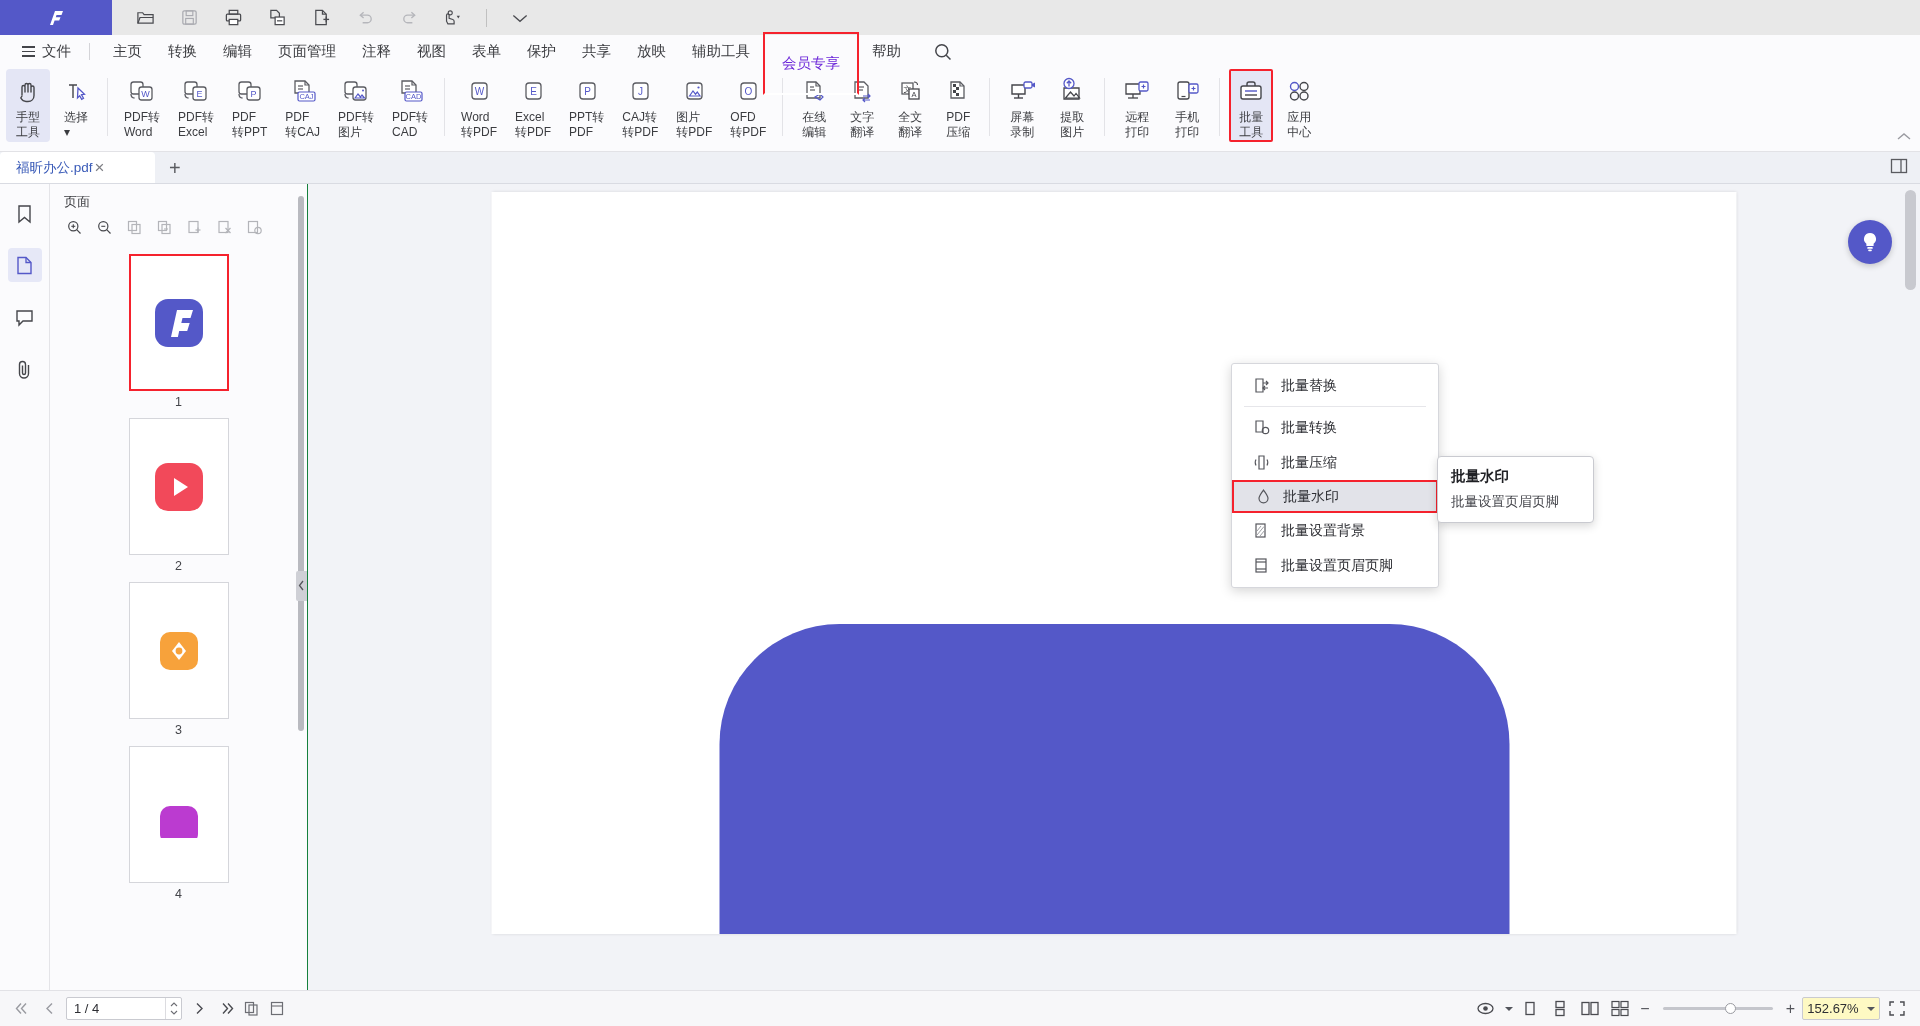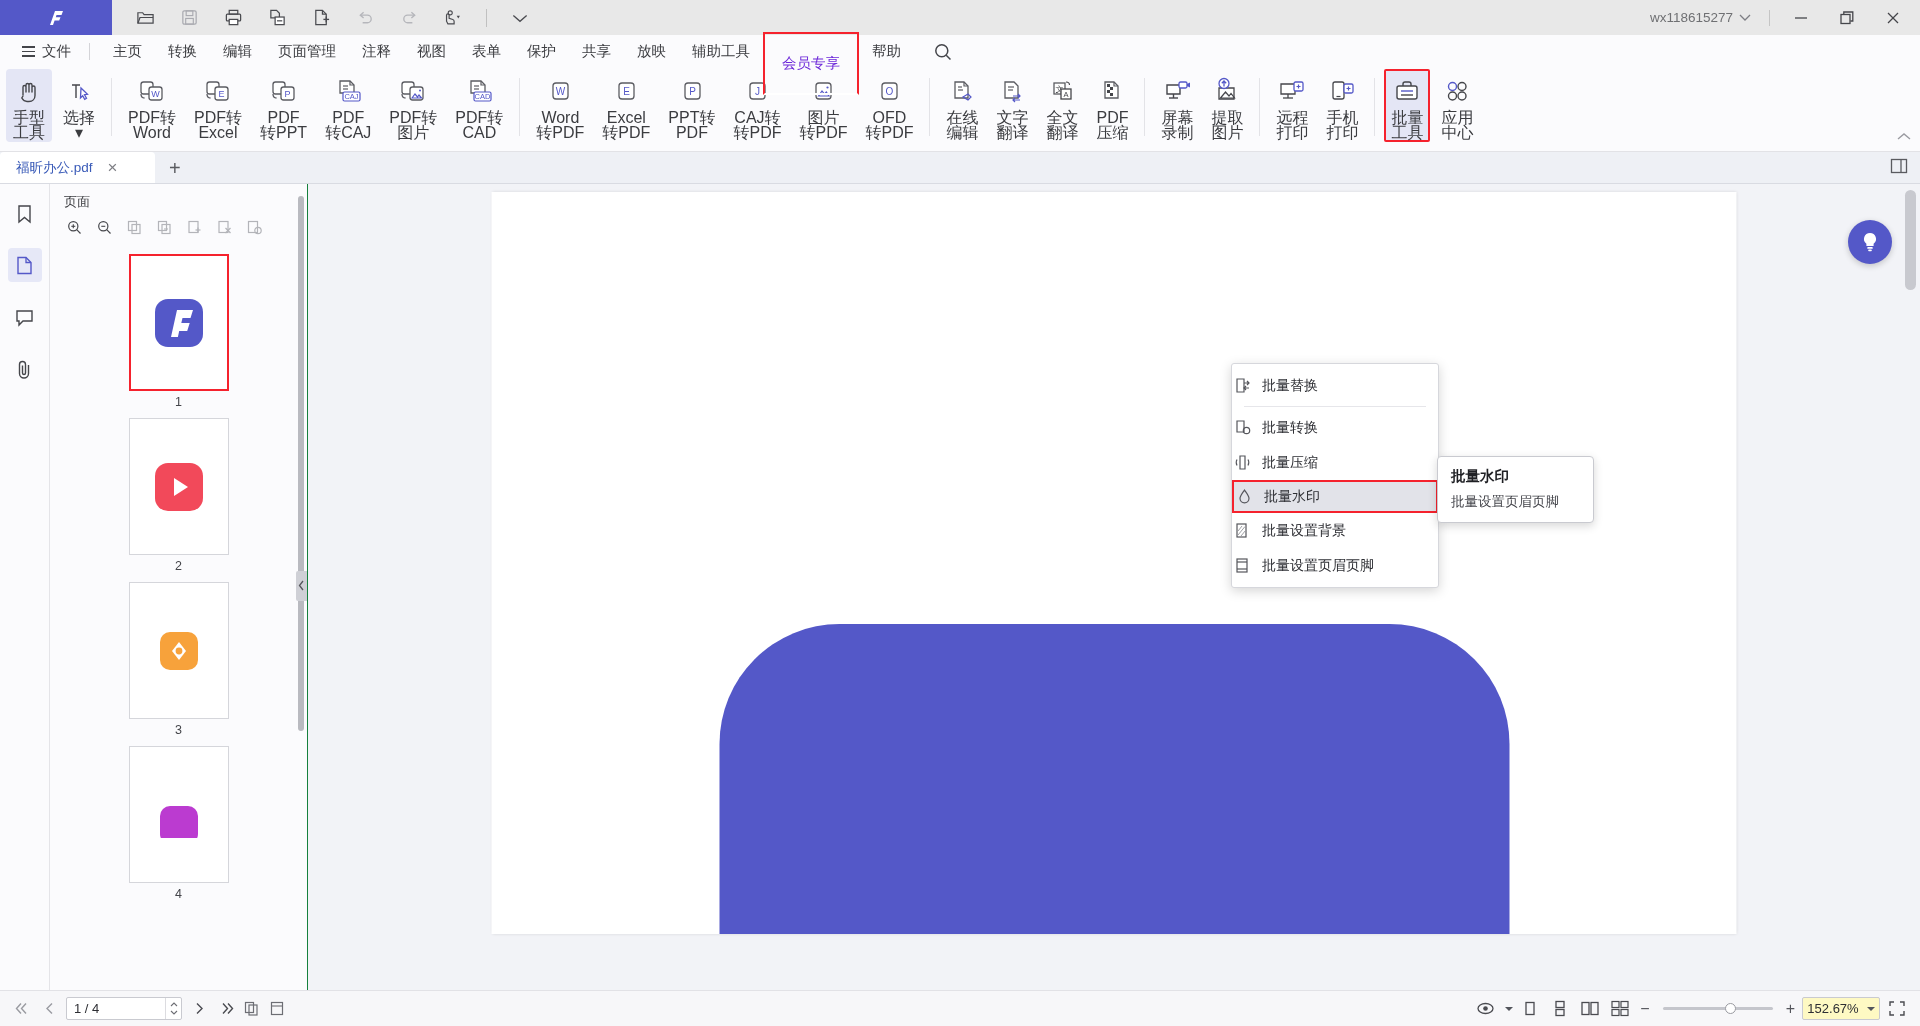--- a/index.html
+++ b/index.html
@@ -66,35 +66,35 @@
   .rgroup { display: flex; align-items: flex-start; height: 82px; }
   .rsep { width: 1px; height: 58px; background: #e3e3e7; margin: 10px 7px 0 7px; }
   .rbtn {
     display: flex; flex-direction: column; align-items: center; justify-content: flex-start;
     min-width: 44px; padding: 6px 7px 2px 7px; margin: 1px 2px 0 2px; border-radius: 4px;
     cursor: pointer; position: relative;
   }
   .rbtn.active { background: #e4e6f5; }
   .rbtn .ico { height: 34px; display: flex; align-items: center; justify-content: center; }
   .rbtn .lbl {
-    font-size: 16px; color: #3b3c40; line-height: 15px; text-align: center;
+    font-size: 12px; color: #3b3c40; line-height: 15px; 
     white-space: pre-line; margin-top: 1px;
   }
   .rbtn.hl { border: 2px solid #f5222d; border-radius: 2px; padding: 4px 5px 0 5px; }
   .caret-dn { display: inline-block; width: 0; height: 0; border-left: 4px solid transparent;
     border-right: 4px solid transparent; border-top: 4px solid #53555c; margin-left: 3px; vertical-align: 2px; }
   .ribbon-collapse { position: absolute; right: 8px; bottom: 4px; cursor: pointer; }
 
   
   .tabstrip {
     height: 32px; background: #eef0f5; display: flex; align-items: flex-end;
     flex: 0 0 32px; border-bottom: 1px solid #d9dbe2; position: relative;
   }
   .doctab {
-    height: 31px; background: #fff; display: flex; align-items: center; gap: 15px;
+    height: 31px; background: #fff; display: flex; align-items: center; gap: 2px;
     padding: 0 12px 0 16px; font-size: 13.5px; color: #3a5bb8; min-width: 155px;
     border-top-left-radius: 4px; border-top-right-radius: 4px; cursor: pointer;
   }
   .tab-close { font-size: 17px; color: #7d7e84; line-height: 1; cursor: pointer; }
   .tab-add { font-size: 20px; color: #5a5b60; padding: 0 14px 3px 14px; cursor: pointer; }
   .tabstrip-right { margin-left: auto; padding: 0 12px 4px 0; cursor: pointer; }
 
   
   .body { flex: 1; display: flex; min-height: 0; position: relative; background: #f2f3f7; }
 
@@ -151,21 +151,21 @@
   }
   .vtrack { position: absolute; right: 2px; top: 0; bottom: 0; width: 11px; }
 
   
   .dropdown {
     position: absolute; left: 1231px; top: 179px; width: 208px; background: #fff;
     border: 1px solid #d6d7dc; border-radius: 3px; box-shadow: 0 3px 12px rgba(0,0,0,.17);
     padding: 4px 0; z-index: 40;
   }
   .dd-item {
-    display: flex; align-items: center; gap: 11px; height: 35px; padding: 0 1px;
+    display: flex; align-items: center; gap: 11px; height: 35px; padding: 0 20px;
     font-size: 14px; color: #2d2e33; cursor: pointer; position: relative;
   }
   .dd-item.hl { background: #e2e3e9; border: 2px solid #f5222d; height: 33px; }
   .dd-divider { height: 1px; background: #e6e6ea; margin: 3px 12px; }
   .dd-ico { width: 18px; height: 18px; display: flex; align-items: center; justify-content: center; flex-shrink: 0; }
 
   .tooltip {
     position: absolute; left: 1437px; top: 272px; width: 157px; background: #fff;
     border: 1px solid #c9cad0; border-radius: 4px; box-shadow: 0 3px 10px rgba(0,0,0,.16);
     padding: 10px 13px 12px 13px; z-index: 45;
@@ -262,46 +262,20 @@
         <svg width="24" height="19" viewBox="0 0 26 20">
             <path d="M6 14V7.5a1.4 1.4 0 012.8 0V11l4 1.2a2 2 0 011.4 2V17H7.5z" fill="none" stroke="#4a4b50" stroke-width="1.3"></path>
             <circle cx="10" cy="5" r="2.2" fill="none" stroke="#4a4b50" stroke-width="1.2"></circle>
             <path d="M17 8l3.5 0-1.75 3z" fill="#4a4b50"></path>
           </svg>
       </div>
       <div class="qat-sep"></div>
       <div class="qat-btn">
         <svg width="22" height="19" viewBox="0 0 22 20">
             <path d="M4 8l7 6 7-6" fill="none" stroke="#4a4b50" stroke-width="1.4"></path>
-          </svg>
-      </div>
-    </div>
-    <div class="tb-right">
-      <div class="account">
-        <span>wx118615277</span>
-        <svg width="12" height="9" viewBox="0 0 12 9">
-            <path d="M1 2l5 5 5-5" fill="none" stroke="#7d7e84" stroke-width="1.3"></path>
-          </svg>
-      </div>
-      <div class="tb-div"></div>
-      <div class="win-btn">
-        <svg width="16" height="16" viewBox="0 0 16 16">
-            <line x1="2" y1="8" x2="14" y2="8" stroke="#45464b" stroke-width="1.3"></line>
-          </svg>
-      </div>
-      <div class="win-btn">
-        <svg width="16" height="16" viewBox="0 0 16 16">
-            <rect x="2" y="4.5" width="9" height="9" fill="none" stroke="#45464b" stroke-width="1.3"></rect>
-            <path d="M4.8 4.5V2h9v9h-2.4" fill="none" stroke="#45464b" stroke-width="1.3"></path>
-          </svg>
-      </div>
-      <div class="win-btn close">
-        <svg width="16" height="16" viewBox="0 0 16 16">
-            <line x1="3" y1="3" x2="13" y2="13" stroke="#45464b" stroke-width="1.3"></line>
-            <line x1="13" y1="3" x2="3" y2="13" stroke="#45464b" stroke-width="1.3"></line>
           </svg>
       </div>
     </div>
   </div>
 
   <div class="menubar">
     <div class="menu-file">
       <span class="hamburger">
           <i></i>
           <i></i>

